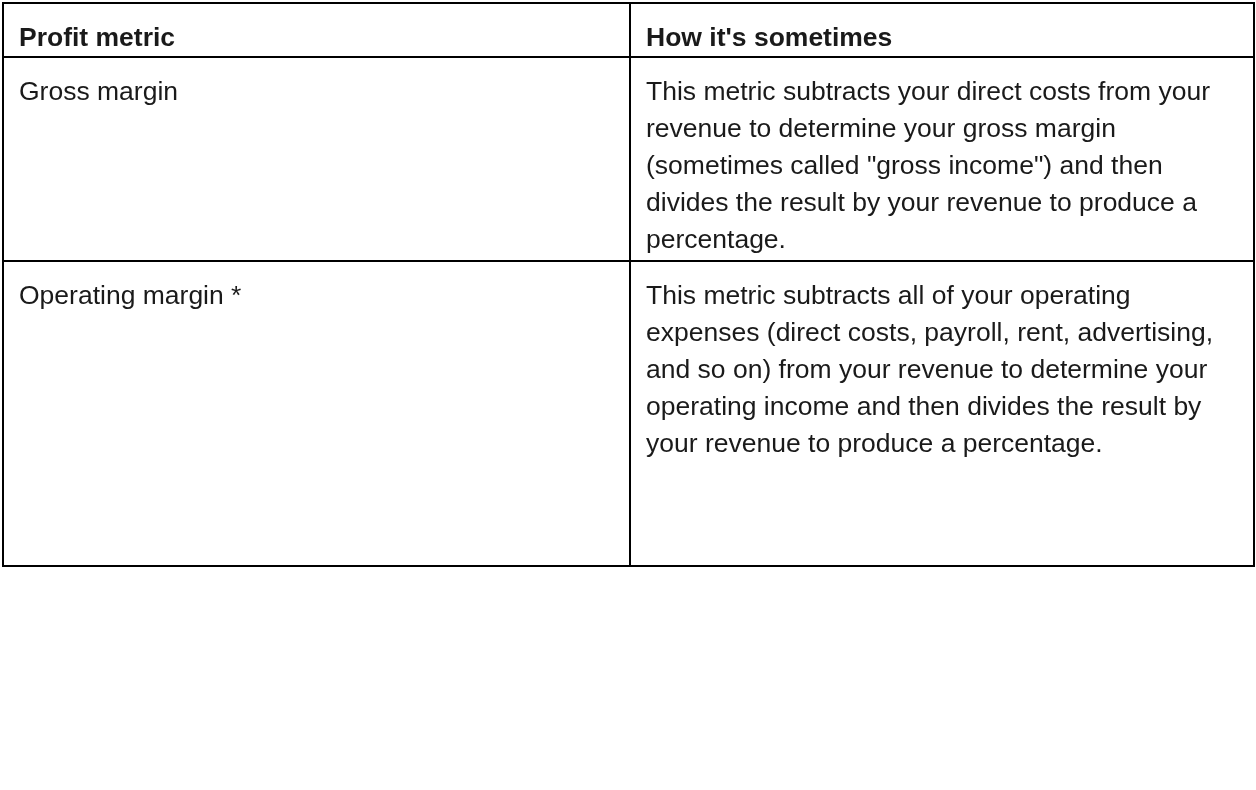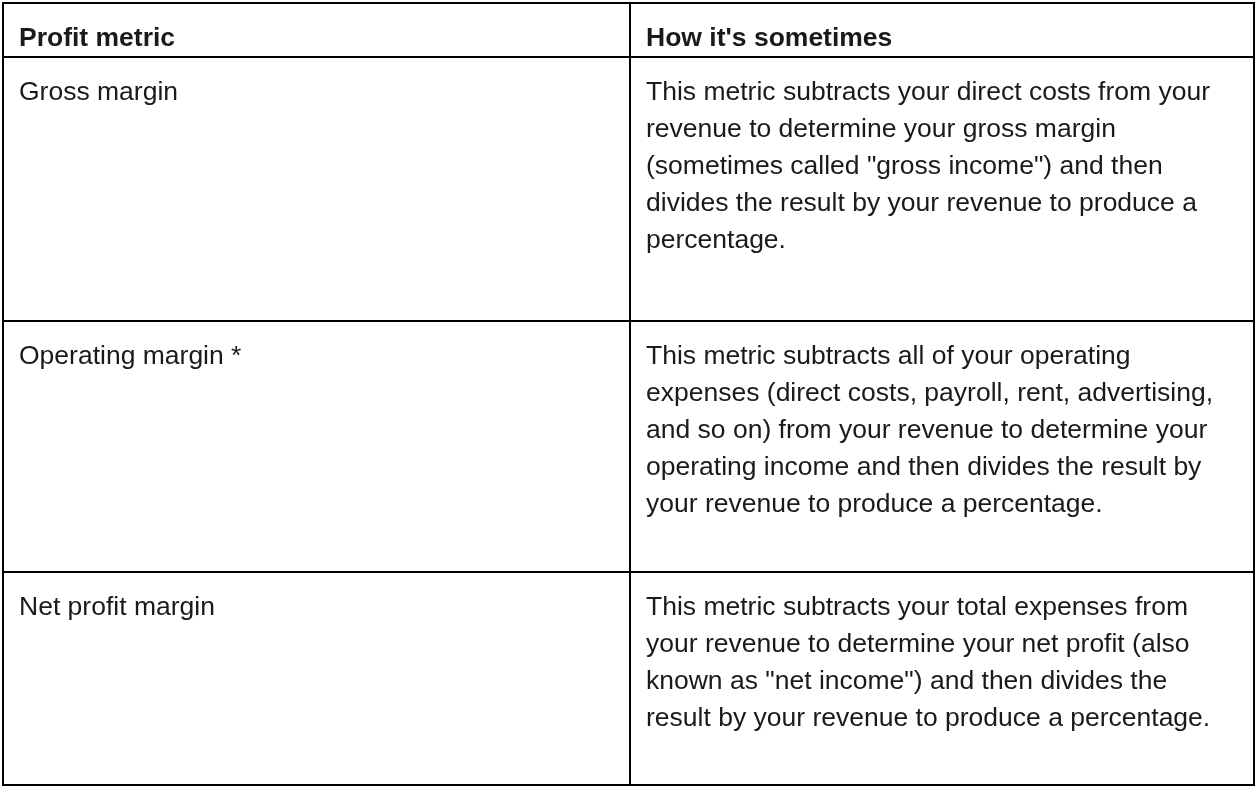--- a/index.html
+++ b/index.html
@@ -37,22 +37,22 @@
     font-weight: bold;
     height: 45px;
     padding-top: 15px;
     box-sizing: border-box;
   }
   table.metrics td {
     font-weight: normal;
     padding-top: 15px;
     box-sizing: border-box;
   }
-  tr.row-gross td { height: 264px; }
-  tr.row-operating td { height: 251px; border-radius: 27px; }
+  tr.row-gross td { height: 204px; }
+  tr.row-operating td { height: 305px; border-radius: 27px; }
   tr.row-net td { height: 213px; }
 </style>
 </head>
 <body>
 
 <table class="metrics">
   <colgroup>
     <col class="c1">
     <col class="c2">
   </colgroup>
@@ -64,18 +64,14 @@
   </thead>
   <tbody>
     <tr class="row-gross">
       <td>Gross margin</td>
       <td>This metric subtracts your direct costs from your revenue to determine your gross margin (sometimes called "gross income") and then divides the result by your revenue to produce a percentage.</td>
     </tr>
     <tr class="row-operating">
       <td>Operating margin *</td>
       <td>This metric subtracts all of your operating expenses (direct costs, payroll, rent, advertising, and so on) from your revenue to determine your operating income and then divides the result by your revenue to produce a percentage.</td>
     </tr>
-    <tr class="row-net">
-      <td>Net profit margin</td>
-      <td>This metric subtracts your total expenses from your revenue to determine your net profit (also known as "net income") and then divides the result by your revenue to produce a percentage.</td>
-    </tr>
   </tbody>
 </table>
 
 </body></html>

